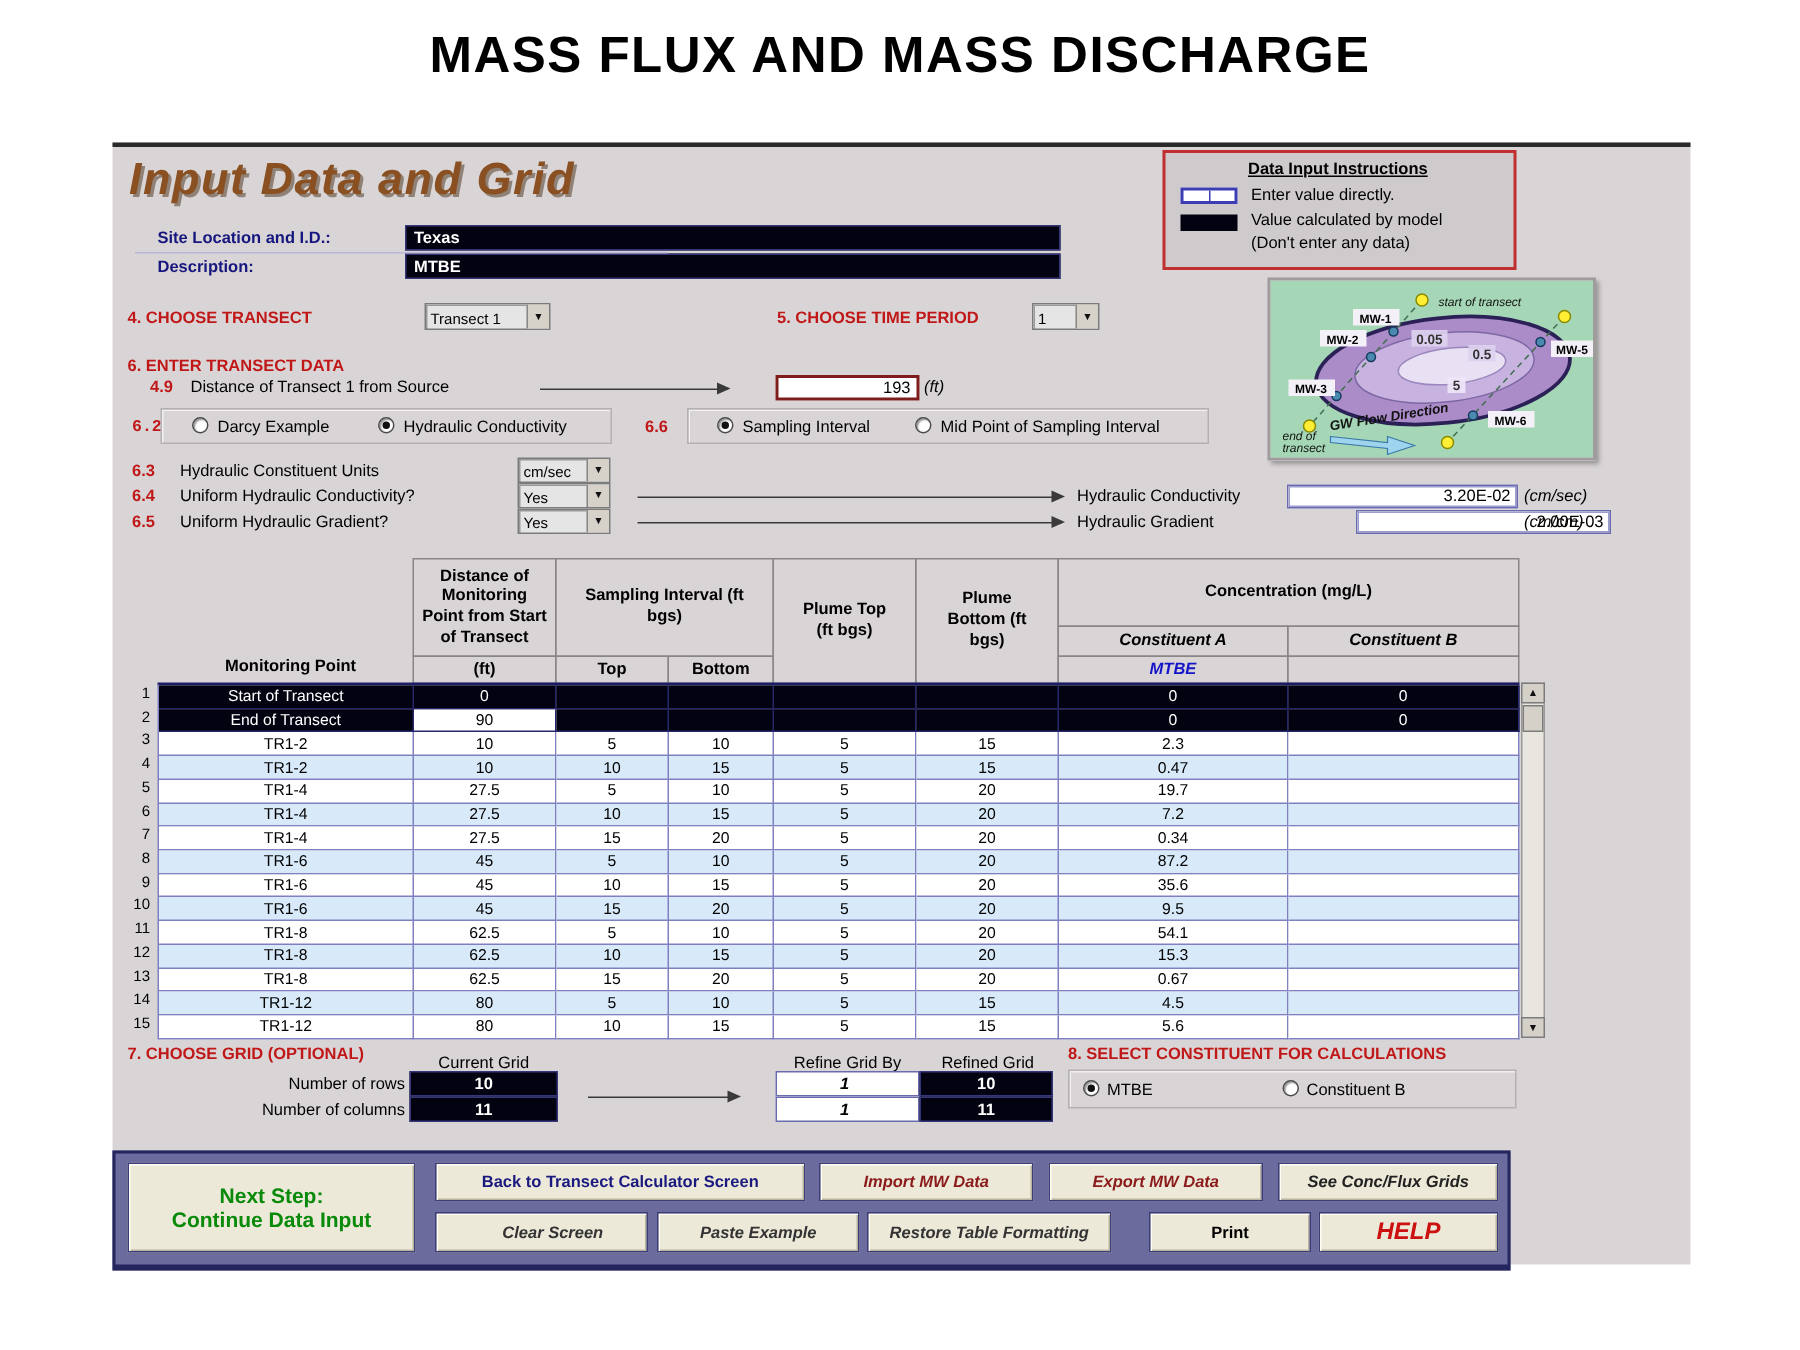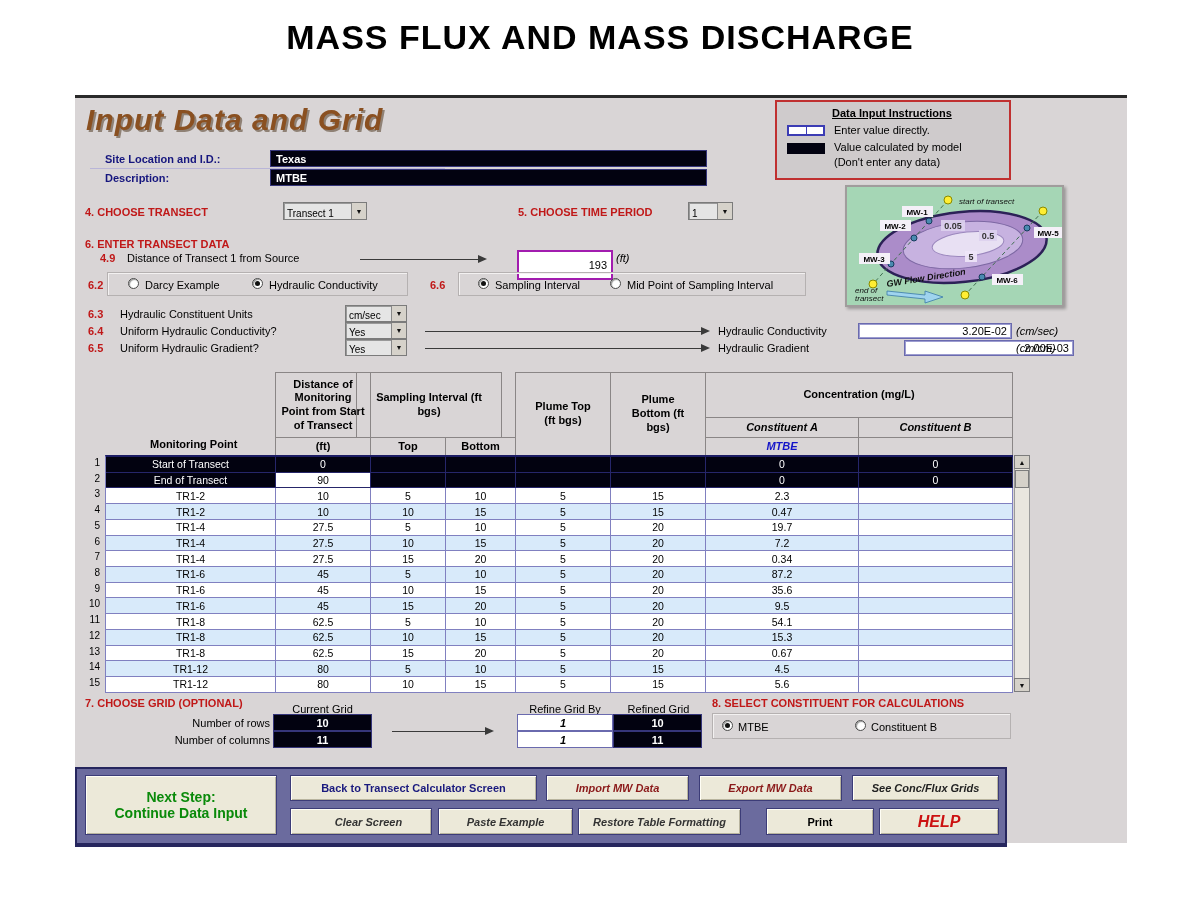--- a/index.html
+++ b/index.html
@@ -91,24 +91,24 @@
   <div class="combo" style="left:688px; top:202px; width:45px; height:18px;">
     <span class="ctext">1</span>
     <span class="dd">▼</span>
   </div>
 
   <div class="lbl b red" style="left:85px; top:238px;">6. ENTER TRANSECT DATA</div>
 
   <div class="lbl b red" style="left:100px; top:252px;">4.9</div>
   <div class="lbl" style="left:127px; top:252px;">Distance of Transect 1 from Source</div>
   <div class="arrowline" style="left:360px; top:259px; width:125px;"></div>
-  <div class="inputbox" style="left:517px; top:250px; width:96px; height:30px; border:2px solid #a21caf;">193</div>
+  <div class="inputbox" style="left:517px; top:250px; width:96px; height:17px; border:2px solid #7f1d1d;">193</div>
   <div class="lbl i" style="left:616px; top:252px;">(ft)</div>
 
-  <div class="lbl b red" style="left:88px; top:279px;">6.2</div>
+  <div class="lbl b red" style="left:88px; top:279px;font-family:Liberation Mono, monospace;">6.2</div>
   <div class="groupbox" style="left:107px; top:272px; width:301px; height:24px;"></div>
   <div class="radio" style="left:128px; top:278px;"></div>
   <div class="lbl" style="left:145px; top:279px;">Darcy Example</div>
   <div class="radio sel" style="left:252px; top:278px;"></div>
   <div class="lbl" style="left:269px; top:279px;">Hydraulic Conductivity</div>
 
   <div class="lbl b red" style="left:430px; top:279px;">6.6</div>
   <div class="groupbox" style="left:458px; top:272px; width:348px; height:24px;"></div>
   <div class="radio sel" style="left:478px; top:278px;"></div>
   <div class="lbl" style="left:495px; top:279px;">Sampling Interval</div>
@@ -187,21 +187,21 @@
       <text x="8" y="106" font-size="8" font-style="italic" fill="#111">end of</text>
       <text x="8" y="114" font-size="8" font-style="italic" fill="#111">transect</text>
       <text x="40" y="100" font-size="9" font-style="italic" font-weight="bold" fill="#111" transform="rotate(-9 40 100)">GW Flow Direction</text>
       <path d="M40 104 L78 108 L78 104 L96 110 L78 116 L78 112 L40 108 Z" fill="#9fd4ee" stroke="#3a7aa8" stroke-width="0.8"></path>
     </svg>
   </div>
 
   <div class="lbl b" style="left:150px; top:438px;">Monitoring Point</div>
   <div class="hdrcell" style="left:275px; top:372px; width:96px; height:66px; padding:0 4px; white-space:normal;">Distance of Monitoring Point from Start of Transect</div>
   <div class="hdrcell" style="left:275px; top:437px; width:96px; height:19px;">(ft)</div>
-  <div class="hdrcell" style="left:356px; top:372px; width:146px; height:66px; padding:0 14px; white-space:normal;text-align:center;">Sampling Interval (ft bgs)</div>
+  <div class="hdrcell" style="left:370px; top:372px; width:146px; height:66px; padding:0 14px; white-space:normal;text-align:center;">Sampling Interval (ft bgs)</div>
   <div class="hdrcell" style="left:370px; top:437px; width:76px; height:19px;">Top</div>
   <div class="hdrcell" style="left:445px; top:437px; width:71px; height:19px;">Bottom</div>
   <div class="hdrcell" style="left:515px; top:372px; width:96px; height:84px; padding:0 14px; white-space:normal;">Plume Top (ft bgs)</div>
   <div class="hdrcell" style="left:610px; top:372px; width:96px; height:84px; padding:0 10px; white-space:normal;">Plume Bottom (ft bgs)</div>
   <div class="hdrcell" style="left:705px; top:372px; width:308px; height:46px;">Concentration (mg/L)</div>
   <div class="hdrcell i" style="left:705px; top:417px; width:154px; height:21px;">Constituent A</div>
   <div class="hdrcell i" style="left:858px; top:417px; width:155px; height:21px;">Constituent B</div>
   <div class="hdrcell i blue" style="left:705px; top:437px; width:154px; height:19px;">MTBE</div>
   <div class="hdrcell" style="left:858px; top:437px; width:155px; height:19px;"></div>
 

